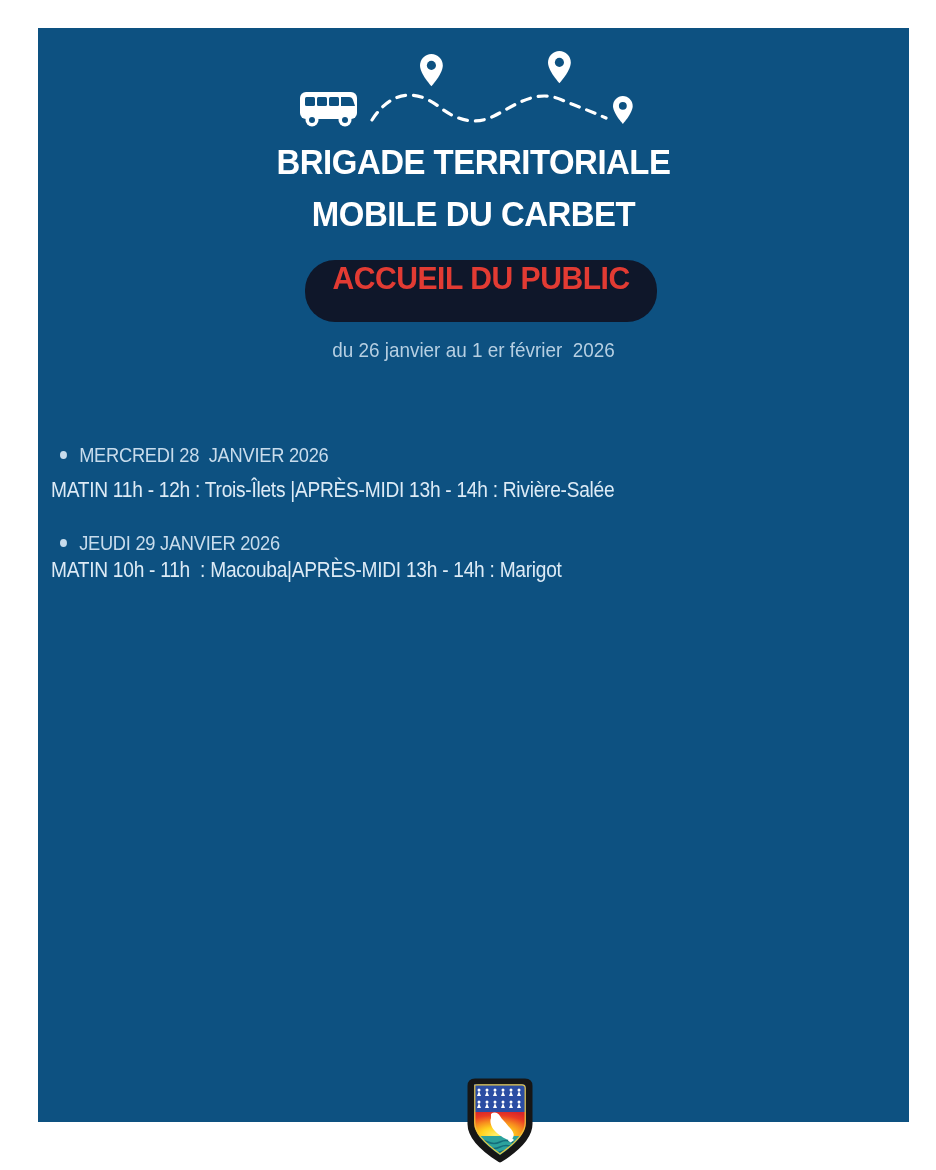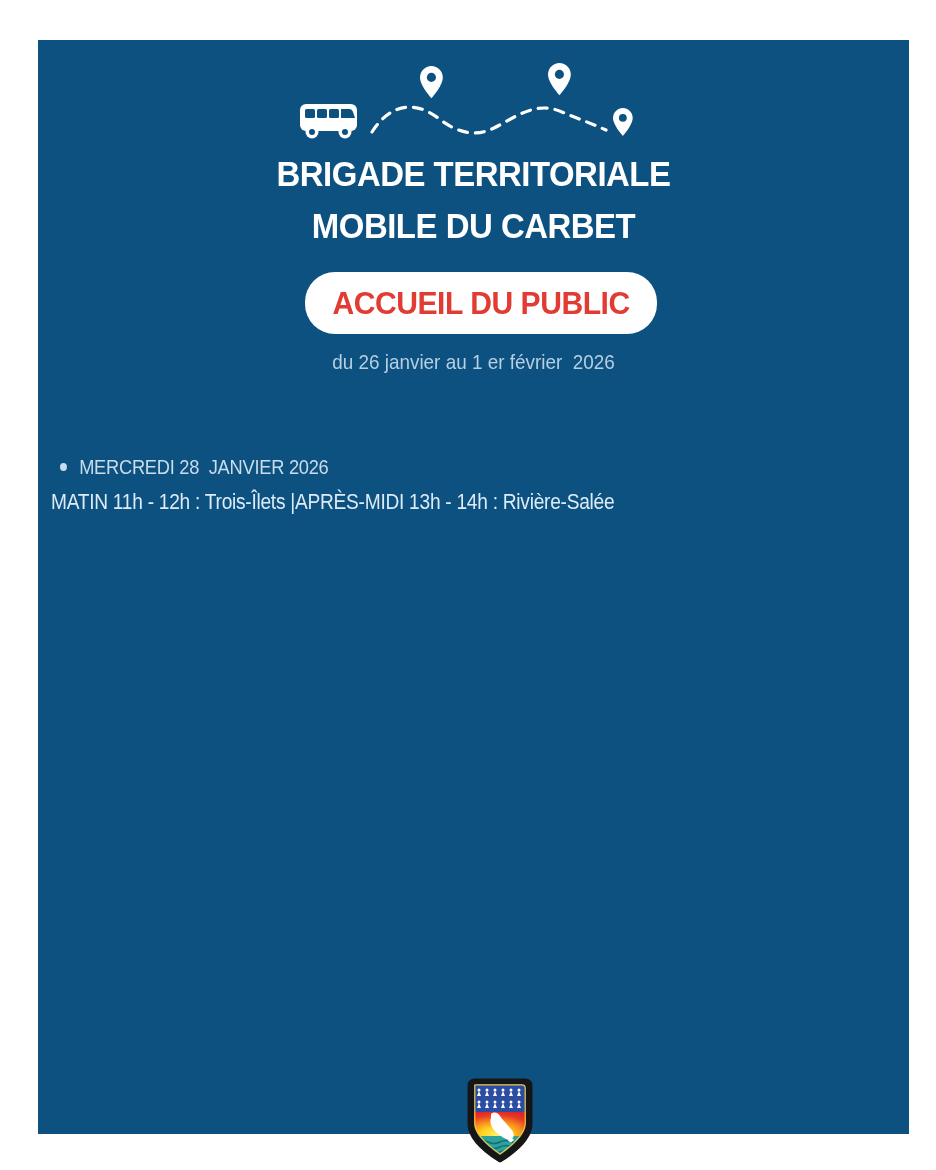--- a/index.html
+++ b/index.html
@@ -1,24 +1,24 @@
 <!DOCTYPE html>
 <html><head>
 <meta charset="utf-8">
 <style>
   html,body{margin:0;padding:0;background:#ffffff;}
   .page{position:relative;width:936px;height:1170px;background:#ffffff;overflow:hidden;
         font-family:"Liberation Sans", sans-serif;}
-  .card{position:absolute;left:38px;top:28px;width:871px;height:1094px;background:#0d5181;margin-top:12px;}
+  .card{position:absolute;left:38px;top:28px;width:871px;height:1094px;background:#0d5181;}
   .header-art{position:absolute;left:250px;top:20px;width:360px;height:90px;}
   .title{position:absolute;left:0;right:0;top:108px;text-align:center;color:#ffffff;
          font-weight:bold;font-size:35px;line-height:52px;letter-spacing:-0.5px;
          transform:scaleX(0.94);transform-origin:center top;white-space:pre;}
-  .badge{position:absolute;left:267px;top:232px;width:352px;height:62px;background:#ffffff;
-         border-radius:30px;display:flex;align-items:center;justify-content:center;}
+  .badge{position:absolute;left:267px;top:232px;width:352px;height:62px;background:#0f172a;
+         border-radius:30px;display:flex;justify-content:center;}
   .badge-text{color:#e23b33;font-weight:bold;font-size:32px;letter-spacing:-0.5px;
          transform:scaleX(0.94);white-space:pre;}
   .subtitle{position:absolute;left:0;right:0;top:310px;text-align:center;color:#b6cfe2;
          font-size:21px;transform:scaleX(0.9);transform-origin:center top;white-space:pre;}
   .schedule{position:absolute;left:0;top:0;right:0;bottom:0;padding-left:40px;}
   .item{position:absolute;left:0;right:0;height:80px;}
   .it1{top:415px}.it2{top:503px}.it3{top:596px}.it4{top:690px}.it5{top:785px}
   .date-line{position:absolute;left:22px;top:0;height:24px;display:flex;align-items:center;
          color:#c8dcec;font-size:21px;letter-spacing:-0.3px;transform:scaleX(0.87);
          transform-origin:left center;white-space:pre;}
@@ -78,20 +78,27 @@
     <div class="schedule">
 
       <div class="item it1">
         <div class="date-line">
           <span class="bullet"></span>
           <span>MERCREDI 28  JANVIER 2026</span>
         </div>
         <div class="detail-line">MATIN 11h - 12h : Trois-Îlets |APRÈS-MIDI 13h - 14h : Rivière-Salée</div>
       </div>
 
+      <div class="item it2">
+        <div class="date-line">
+          <span class="bullet"></span>
+          <span>JEUDI 29 JANVIER 2026</span>
+        </div>
+        <div class="detail-line">MATIN 10h - 11h  : Macouba|APRÈS-MIDI 13h - 14h : Marigot</div>
+      </div>
 
 
 
 
     </div>
   </div>
 
   <svg class="crest" viewBox="0 0 72 88">
     <defs>
       <radialGradient id="sunset" cx="0.42" cy="0.88" r="0.95">

